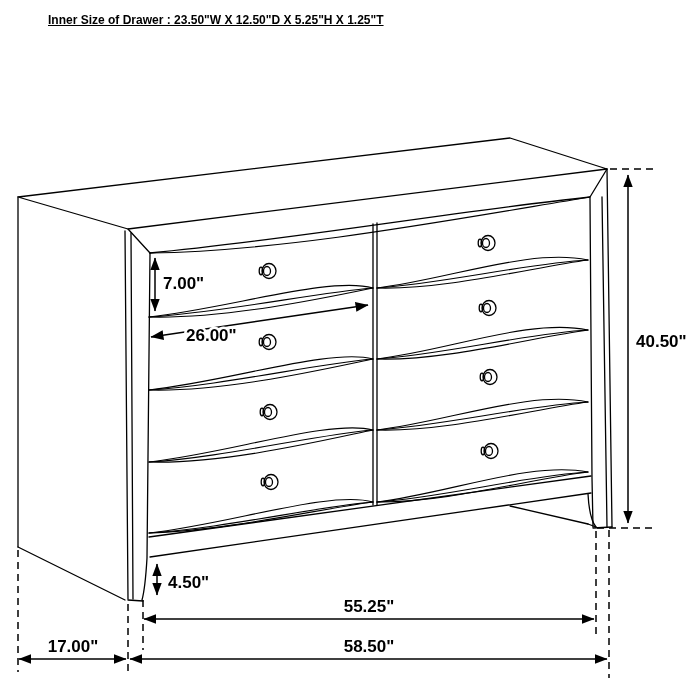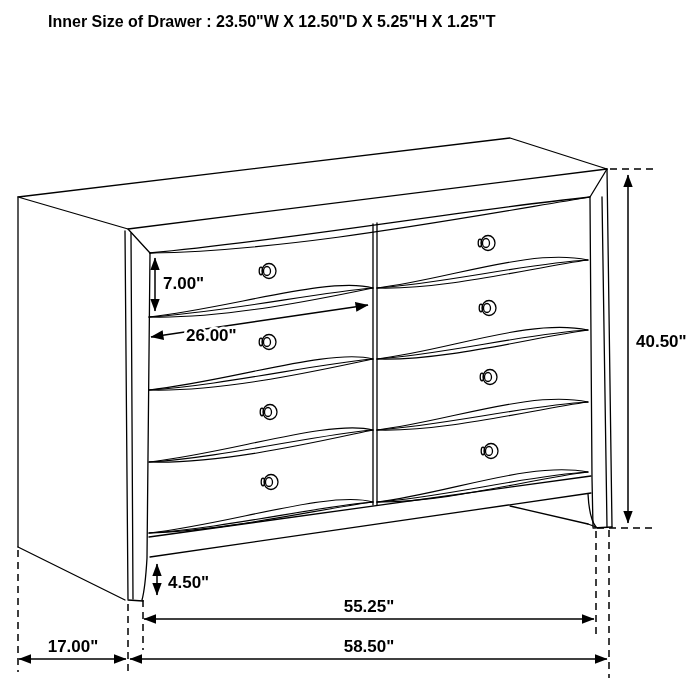--- a/index.html
+++ b/index.html
@@ -1,19 +1,19 @@
 <!DOCTYPE html>
 <html><head>
 <meta charset="utf-8">
 <style>
   html,body{margin:0;padding:0;background:#ffffff;}
   body{width:700px;height:700px;position:relative;overflow:hidden;
        font-family:"Liberation Sans",sans-serif;}
-  .title{position:absolute;left:48px;top:13px;font-size:16px;font-weight:bold;
-         color:#000;letter-spacing:0px;white-space:nowrap;}
+  .title{position:absolute;left:48px;top:13px;font-size:12px;font-weight:bold;
+         color:#000;letter-spacing:0px;white-space:nowrap;text-decoration:underline;}
   svg{position:absolute;left:0;top:0;}
   .ln{fill:none;stroke:#000;stroke-width:1.3;stroke-linecap:round;stroke-linejoin:round;}
   .thin{fill:none;stroke:#000;stroke-width:1.1;stroke-linecap:round;}
   .dash{fill:none;stroke:#000;stroke-width:1.5;stroke-dasharray:7 5;stroke-linecap:butt;}
   .dim{fill:none;stroke:#000;stroke-width:1.5;}
   .dimtext{font-family:"Liberation Sans",sans-serif;font-size:17px;font-weight:bold;fill:#000;
            paint-order:stroke;stroke:#ffffff;stroke-width:5px;stroke-linejoin:round;}
   .mid{text-anchor:middle;}
 </style>
 </head>

